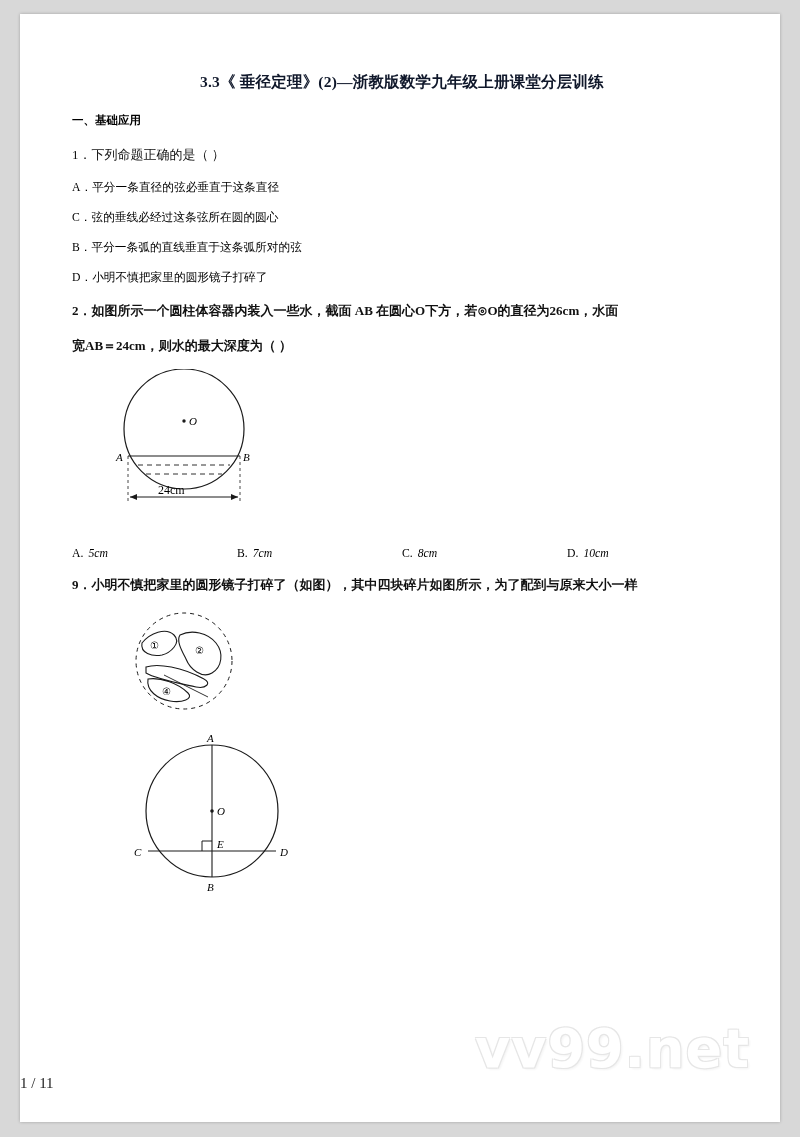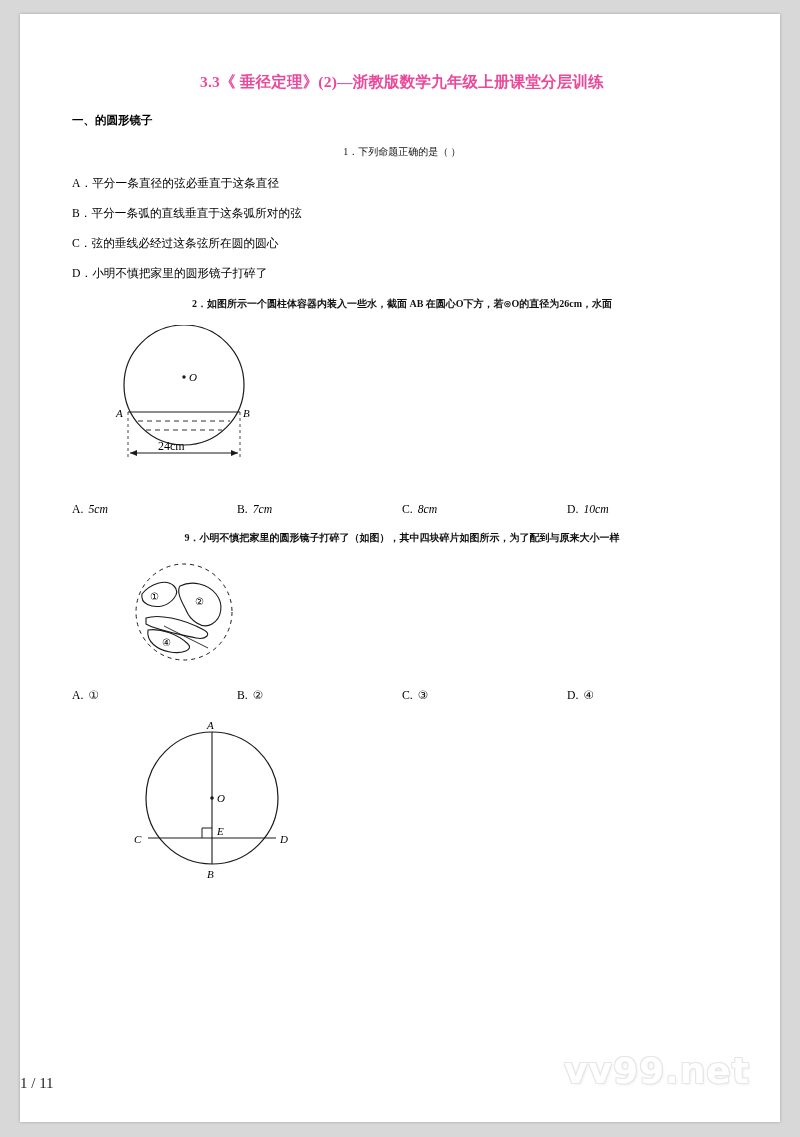--- a/index.html
+++ b/index.html
@@ -26,33 +26,32 @@
     left: 52px;
     top: 58px;
     width: 660px;
   }
   .doc-title {
     font-size: 15.5px;
     font-weight: bold;
     text-align: center;
     letter-spacing: 0.2px;
     margin: 0 0 20px 0;
-    color: #ec4899;
+    color: #0f172a;
   }
   .section-head {
     font-size: 11.5px;
     font-weight: bold;
     margin: 0 0 16px 0;
   }
   .q {
-    font-size: 10px;
+    font-size: 13px;
     line-height: 1.65;
     margin: 0 0 15px 0;
     color: #111;
-    text-align: center;
   }
   .q.tight { margin-bottom: 13px; font-weight: bold; }
   .opt {
     font-size: 11.7px;
     margin: 0 0 15px 0;
     font-family: Liberation Serif, serif;
   }
   .ital {
     font-style: italic;
     font-family: "Liberation Serif", serif;
@@ -77,24 +76,24 @@
     left: 0;
     right: 0;
     bottom: 30px;
     text-align: left;
     font-size: 15px;
     color: #222;
   }
   .watermark {
     position: absolute;
     right: 30px;
-    bottom: 31px;
+    bottom: 42px;
     font-family: "DejaVu Sans", sans-serif;
     font-weight: bold;
-    font-size: 36px;
+    font-size: 54px;
     color: #ffffff;
     opacity: 0.92;
     text-shadow:
        1px 1px 0 #e4e4e4,
       -1px 1px 0 #e4e4e4,
        1px -1px 0 #e4e4e4,
       -1px -1px 0 #e4e4e4,
        2px 2px 3px rgba(0,0,0,0.06);
     letter-spacing: 1px;
     pointer-events: none;
@@ -104,29 +103,30 @@
   }
 </style>
 </head>
 <body>
 
 <div class="page">
   <div class="inner">
 
     <h1 class="doc-title">3.3《 垂径定理》(2)—浙教版数学九年级上册课堂分层训练</h1>
 
-    <div class="section-head">一、的圆形镜子</div>
+    <div class="section-head">一、基础应用</div>
 
     <div class="q">1．下列命题正确的是（        ）</div>
     <div class="opt">A．平分一条直径的弦必垂直于这条直径</div>
+    <div class="opt">C．弦的垂线必经过这条弦所在圆的圆心</div>
     <div class="opt">B．平分一条弧的直线垂直于这条弧所对的弦</div>
-    <div class="opt">C．弦的垂线必经过这条弦所在圆的圆心</div>
     <div class="opt">D．小明不慎把家里的圆形镜子打碎了</div>
 
     <div class="q tight">2．如图所示一个圆柱体容器内装入一些水，截面 AB 在圆心O下方，若⊙O的直径为26cm，水面</div>
+    <div class="q tight">宽AB＝24cm，则水的最大深度为（        ）</div>
 
     <div class="fig c1">
       <svg width="200" height="160" viewBox="0 0 200 160">
         <circle cx="78" cy="60" r="60" fill="none" stroke="#1a1a1a" stroke-width="1.2"></circle>
 
         <line x1="22" y1="87" x2="134" y2="87" stroke="#1a1a1a" stroke-width="1.1"></line>
 
         <circle cx="78" cy="52" r="1.7" fill="#1a1a1a"></circle>
         <text x="83" y="56" font-size="11" font-style="italic">O</text>
         <text x="10" y="92" font-size="11" font-style="italic">A</text>
@@ -173,34 +173,20 @@
         <text x="83" y="45" font-size="10">②</text>
 
         <path d="M34,58 C46,54 70,58 92,70 C100,74 94,80 84,78 C66,74 44,70 34,64 Z" fill="none" stroke="#1a1a1a" stroke-width="1.1"></path>
 
         <path d="M36,70 C48,68 66,74 76,84 C82,90 70,94 58,92 C46,90 34,82 36,70 Z" fill="none" stroke="#1a1a1a" stroke-width="1.1"></path>
         <text x="50" y="86" font-size="10">④</text>
         <line x1="52" y1="66" x2="96" y2="88" stroke="#1a1a1a" stroke-width="0.9"></line>
       </svg>
     </div>
 
-    <div class="optrow">
-      <div>
-        <span class="lbl">A.</span><span>①</span>
-      </div>
-      <div>
-        <span class="lbl">B.</span><span>②</span>
-      </div>
-      <div>
-        <span class="lbl">C.</span><span>③</span>
-      </div>
-      <div>
-        <span class="lbl">D.</span><span>④</span>
-      </div>
-    </div>
 
 
     <div class="fig c3">
       <svg width="200" height="170" viewBox="0 0 200 170">
         <circle cx="90" cy="82" r="66" fill="none" stroke="#1a1a1a" stroke-width="1.2"></circle>
 
         <line x1="90" y1="16" x2="90" y2="148" stroke="#1a1a1a" stroke-width="1.1"></line>
 
         <line x1="26" y1="122" x2="154" y2="122" stroke="#1a1a1a" stroke-width="1.1"></line>
 

